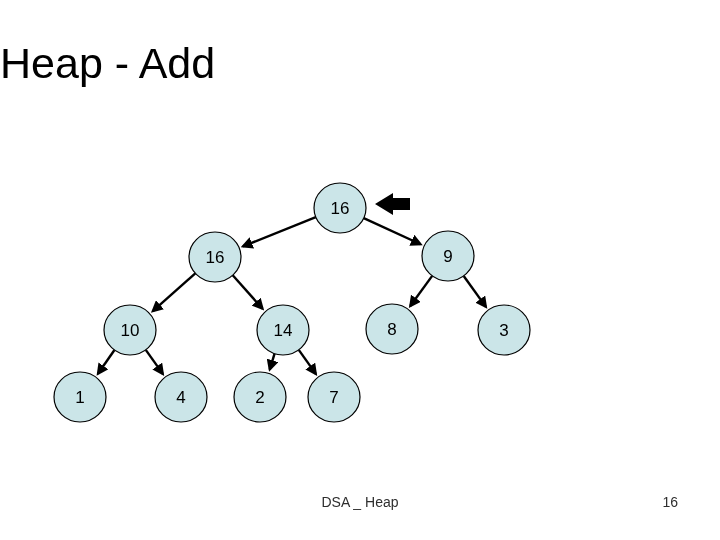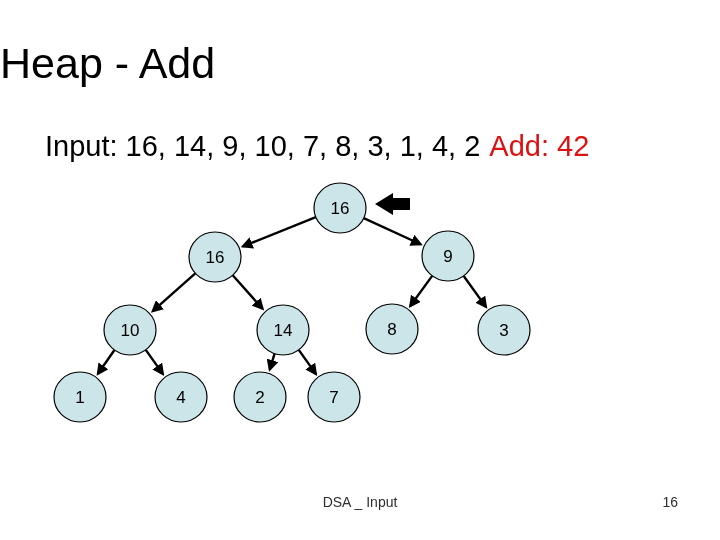--- a/index.html
+++ b/index.html
@@ -63,23 +63,20 @@
     color: #2e2e2e;
   }
 </style>
 </head>
 <body>
 
 <div class="slide">
 
   <h1 class="title">Heap - Add</h1>
 
-  <div class="input-line">
-    <span>Input: 16, 14, 9, 10, 7, 8, 3, 1, 4, 2</span><span class="add" style="color: rgb(221, 17, 17);">Add: 42</span>
-  </div>
 
   <svg id="tree" class="tree-svg" viewBox="0 0 720 540" xmlns="http://www.w3.org/2000/svg">
       <defs>
         <marker id="arrowhead" viewBox="0 0 10 10" refX="8" refY="5" markerWidth="5" markerHeight="5" orient="auto">
           <path d="M0,0 L10,5 L0,10 z" fill="#000000"></path>
         </marker>
       </defs>
       <line x1="315.7934064749364" y1="217.1240237132932" x2="242.93068483661185" y2="246.4161324925799" stroke="#000000" stroke-width="2.4" marker-end="url(#arrowhead)"></line>
       <line x1="363.7591002641267" y1="218.1534616513362" x2="420.5856535413923" y2="244.22198448445002" stroke="#000000" stroke-width="2.4" marker-end="url(#arrowhead)"></line>
       <line x1="195.27571761516728" y1="273.2881517431311" x2="152.75878736711468" y2="311.1057439779679" stroke="#000000" stroke-width="2.4" marker-end="url(#arrowhead)"></line>
@@ -130,17 +127,17 @@
         <ellipse cx="260" cy="397" rx="26" ry="25" fill="#cbe5e8" stroke="#000000" stroke-width="1.2"></ellipse>
         <text x="260" y="403" text-anchor="middle" font-size="17" fill="#000000" font-family="&quot;Liberation Sans&quot;, sans-serif">2</text>
       </g>
       <g>
         <ellipse cx="334" cy="397" rx="26" ry="25" fill="#cbe5e8" stroke="#000000" stroke-width="1.2"></ellipse>
         <text x="334" y="403" text-anchor="middle" font-size="17" fill="#000000" font-family="&quot;Liberation Sans&quot;, sans-serif">7</text>
       </g>
       <polygon points="375,204 393,193 393,198 410,198 410,210 393,210 393,215" fill="#000000"></polygon>
     </svg>
 
-  <div class="footer-text" style="color: rgb(46, 46, 46);">DSA _ Input</div>
+  <div class="footer-text" style="color: rgb(46, 46, 46);">DSA _ Heap</div>
 
   <div class="page-number" style="color: rgb(46, 46, 46);">16</div>
 
 </div>
 
 </body></html>

